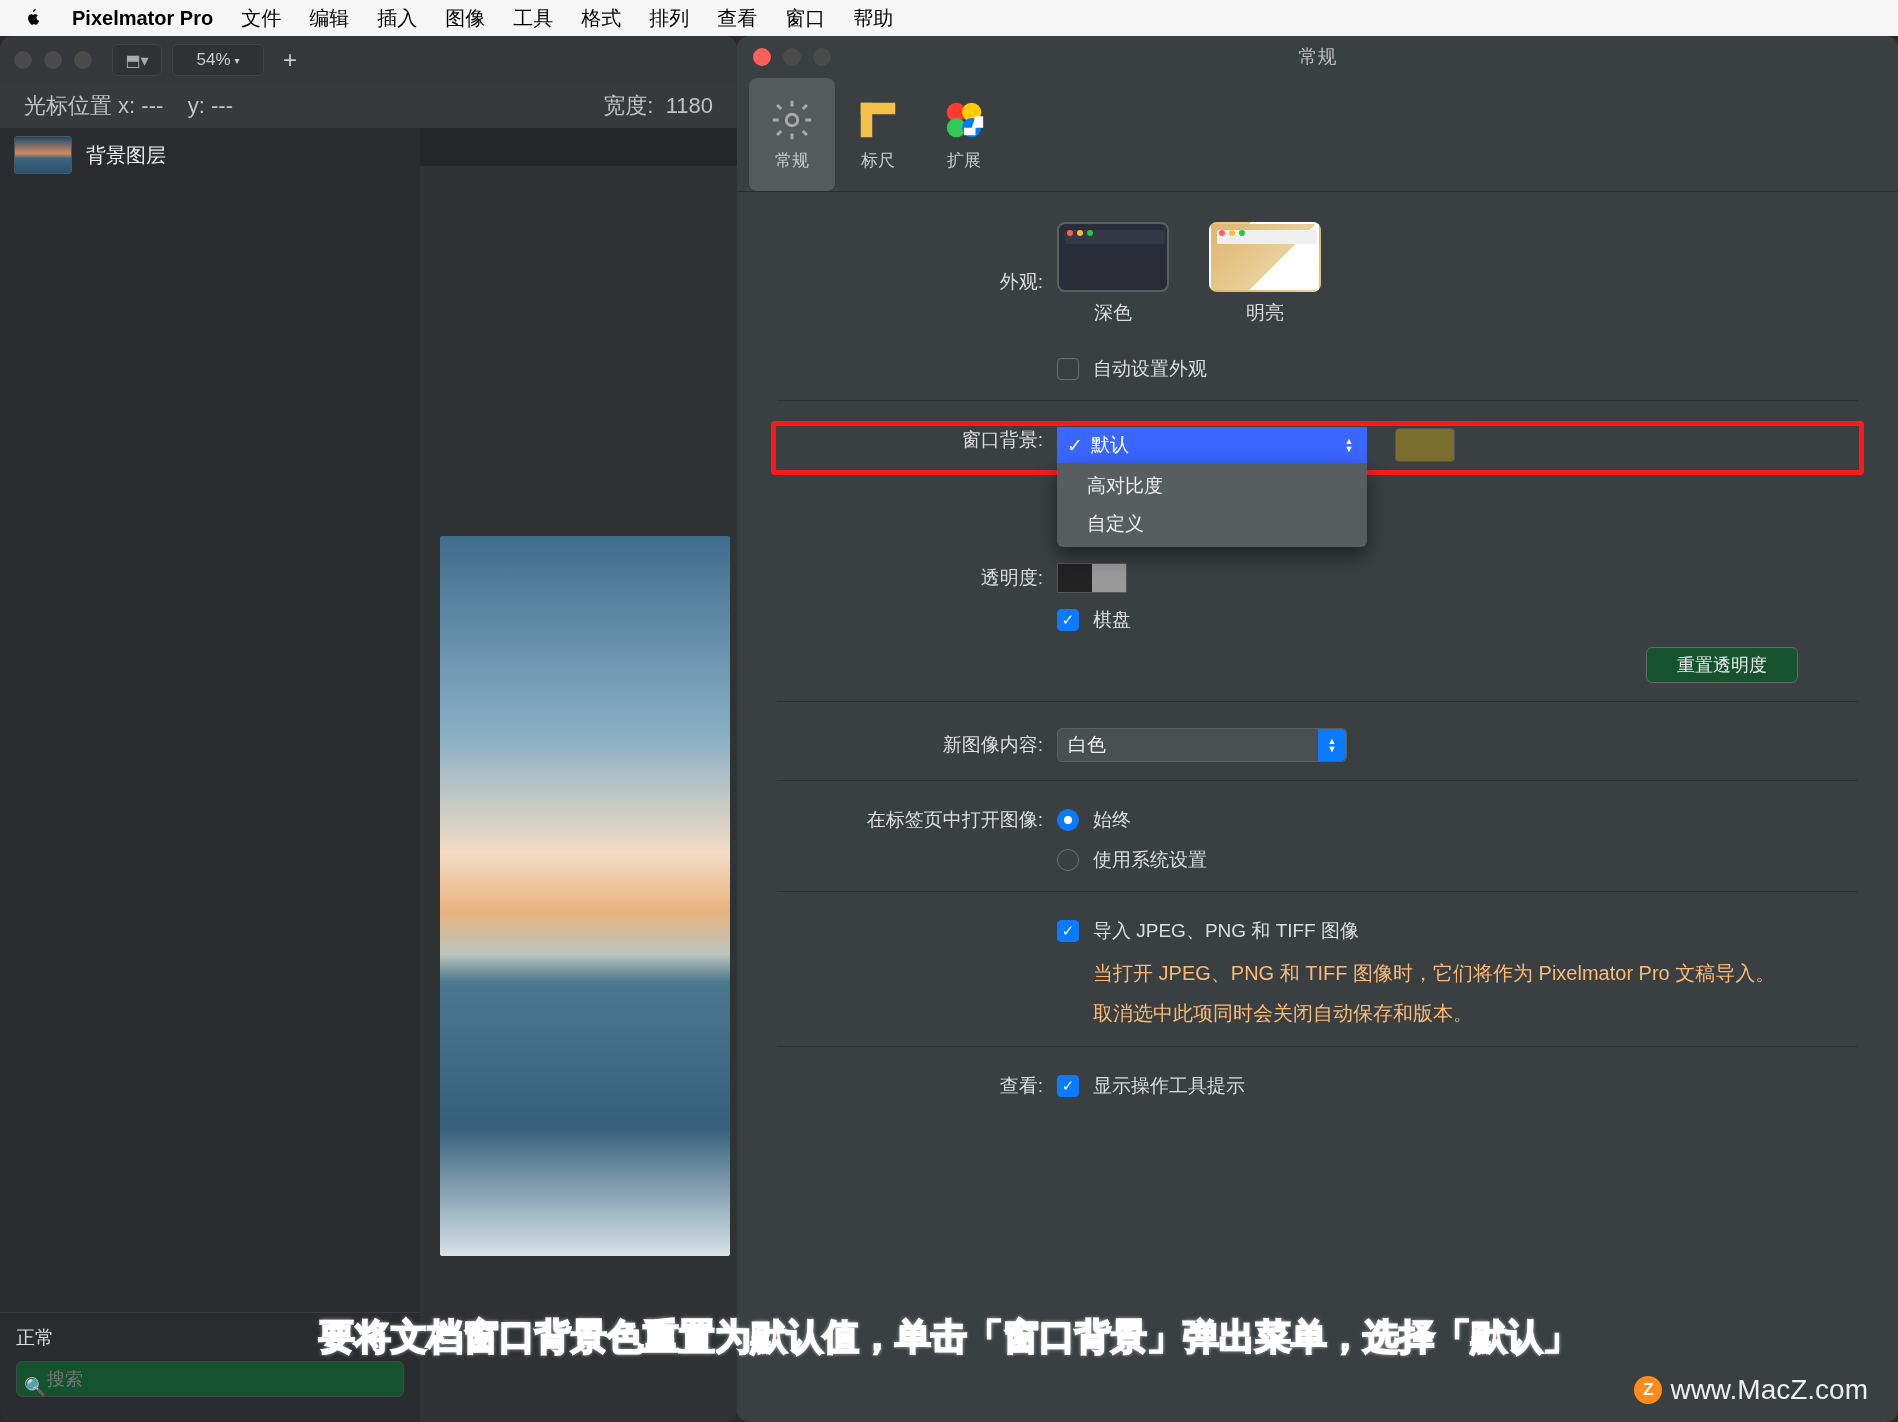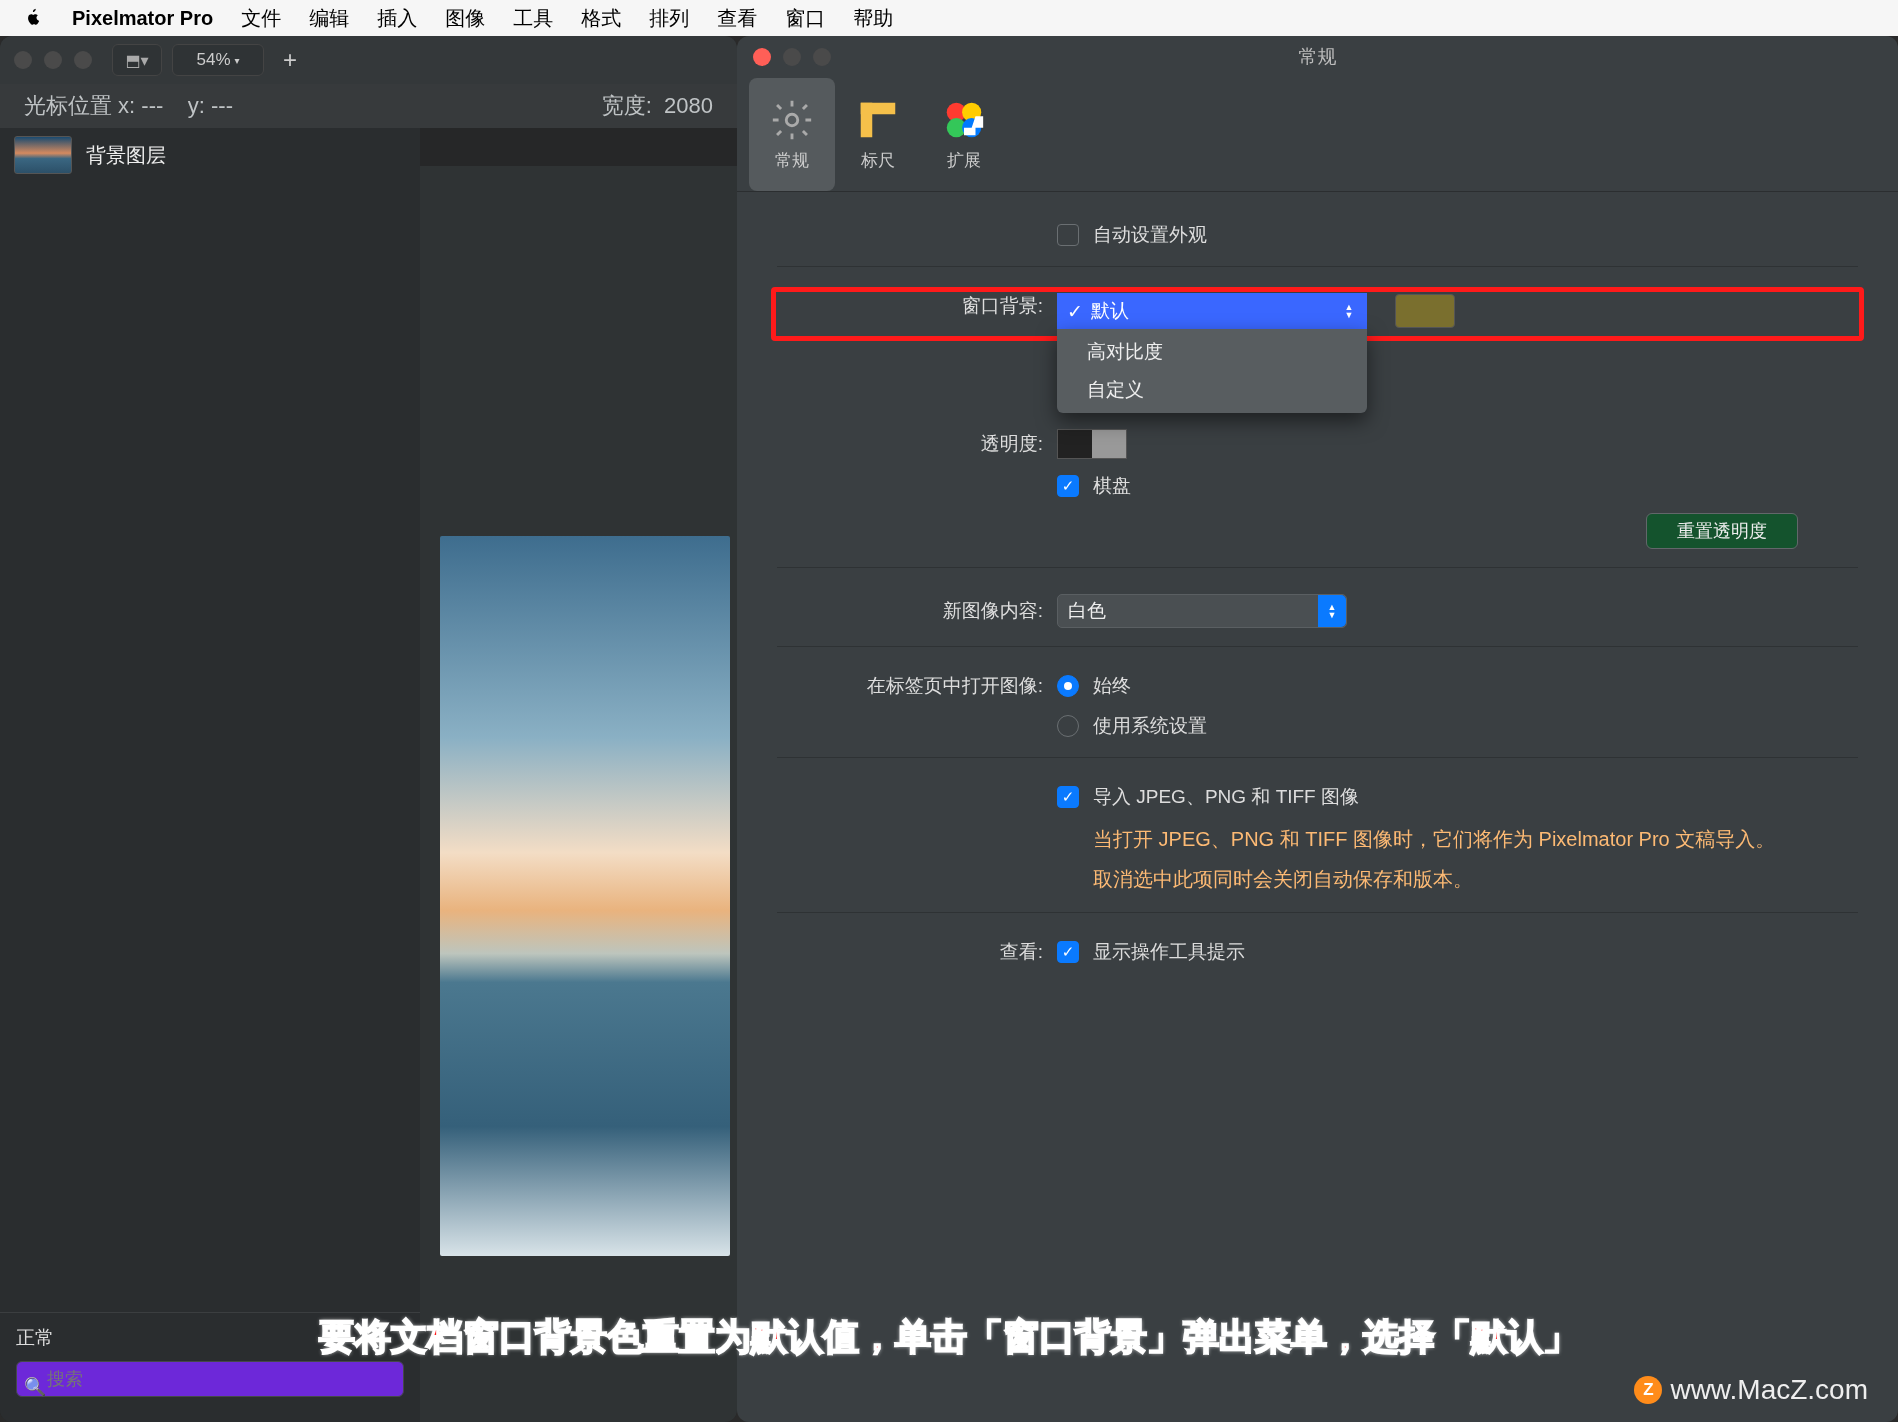--- a/index.html
+++ b/index.html
@@ -20,21 +20,21 @@
 .sidebartoggle{width:50px;height:32px;background:#2f3335;border:1px solid #444;border-radius:6px;display:flex;align-items:center;justify-content:center;color:#aaa;font-size:16px;}
 .zoomsel{width:92px;height:32px;background:#2f3335;border:1px solid #444;border-radius:6px;color:#ccc;display:flex;align-items:center;justify-content:center;gap:4px;font-size:17px;}
 .plusbtn{width:32px;height:32px;display:flex;align-items:center;justify-content:center;color:#ccc;font-size:24px;}
 
 .infobar{height:44px;background:#373a3c;display:flex;align-items:center;justify-content:space-between;padding:0 24px;color:#bfc3c5;font-size:22px;}
 .layerpanel{position:absolute;top:92px;left:0;bottom:0;width:420px;background:#2a2d2f;}
 .layerrow{display:flex;align-items:center;gap:14px;padding:8px 14px;}
 .thumb{width:58px;height:38px;border-radius:3px;background:linear-gradient(180deg,#1a4a6f 0%,#d58a5f 45%,#3a6681 60%,#2c5068 100%);border:1px solid #555;}
 .layerrow span{color:#eee;font-size:20px;}
 .bottompanel{position:absolute;left:0;bottom:0;width:420px;height:110px;background:#2a2d2f;border-top:1px solid #3b3e40;padding:12px 16px;color:#ddd;font-size:19px;}
-.bottompanel input{margin-top:10px;width:100%;height:36px;background:#6d28d9;border:1px solid #45484a;border-radius:6px;color:#aaa;padding:0 30px;font-size:18px;}
+.bottompanel input{margin-top:10px;width:100%;height:36px;background:#14532d;border:1px solid #45484a;border-radius:6px;color:#aaa;padding:0 30px;font-size:18px;}
 .bottompanel .sicon{position:absolute;left:24px;bottom:24px;color:#888;font-size:18px;}
 
 .canvas{position:absolute;top:130px;left:420px;right:0;bottom:0;background:#2f3334;}
 .canvas .img{position:absolute;top:370px;left:20px;width:290px;height:720px;border-radius:2px;background:linear-gradient(180deg,#3e6d8e 0%,#8ab0c4 28%,#f3ddc5 44%,#e9b37e 52%,#bdc5bd 58%,#4b788f 62%,#35607a 82%,#d8e3e8 100%);}
 
 
 .prefwin{position:absolute;top:36px;left:737px;right:0;height:1386px;background:#3a3f42;border-radius:12px;overflow:hidden;}
 .prefwin .titlebar{height:42px;display:flex;align-items:center;justify-content:center;color:#bbb;font-size:19px;position:relative;}
 .prefwin .traffic{position:absolute;left:16px;top:12px;}
 .prefwin .tclose{background:#ff5f57;}
@@ -128,21 +128,21 @@
   </div>
   <div class="infobar">
     <span>
       <span>光标位置 x:</span>
       <span>---</span>&nbsp;&nbsp;&nbsp;
       <span>y:</span>
       <span>---</span>
     </span>
     <span>
       <span>宽度:</span>&nbsp;
-      <span>2080</span>
+      <span>1180</span>
     </span>
   </div>
   <div class="layerpanel">
     <div class="layerrow">
       <div class="thumb"></div>
       <span>背景图层</span>
     </div>
   </div>
   <div class="bottompanel">
     <div>正常</div>
@@ -185,20 +185,35 @@
             <circle cx="8" cy="16" r="5" fill="#34c759"></circle>
             <circle cx="16" cy="16" r="5" fill="#007aff"></circle>
             <path fill="#fff" d="M18 10h4v6h-4v4h-6v-4h4z"></path>
           </svg></div>
       <span>扩展</span>
     </div>
   </div>
 
   <div class="prefbody">
 
+    <div class="row">
+      <div class="lbl">外观:</div>
+      <div class="val">
+        <div class="appearance">
+          <div class="apopt sel">
+            <div class="apthumb apdark"></div>
+            <span>深色</span>
+          </div>
+          <div class="apopt">
+            <div class="apthumb aplight"></div>
+            <span>明亮</span>
+          </div>
+        </div>
+      </div>
+    </div>
     <div class="row">
         <div class="lbl"></div>
         <div class="val">
       <span class="chk"></span>
       <span>自动设置外观</span>
     </div>
       </div>
 
     <div class="hr"></div>
 

